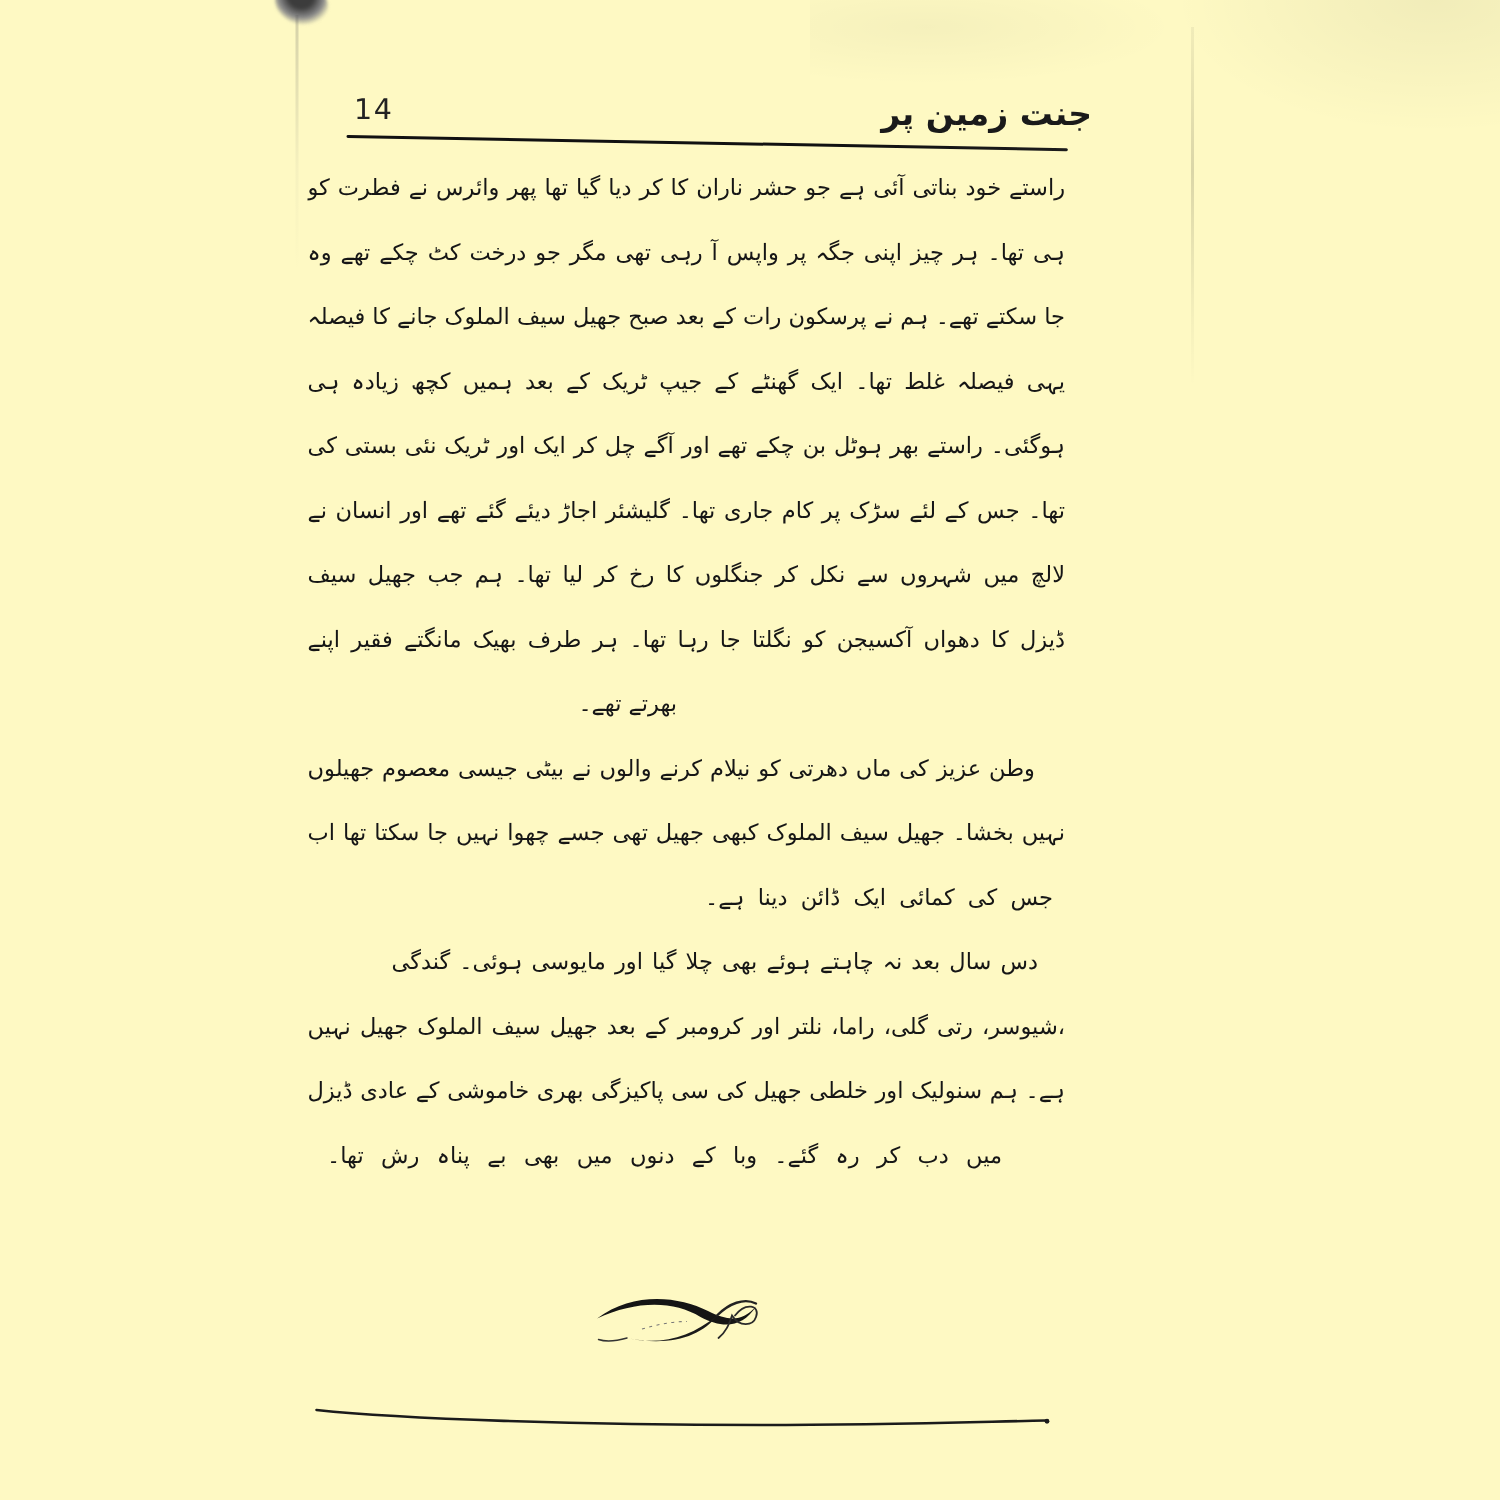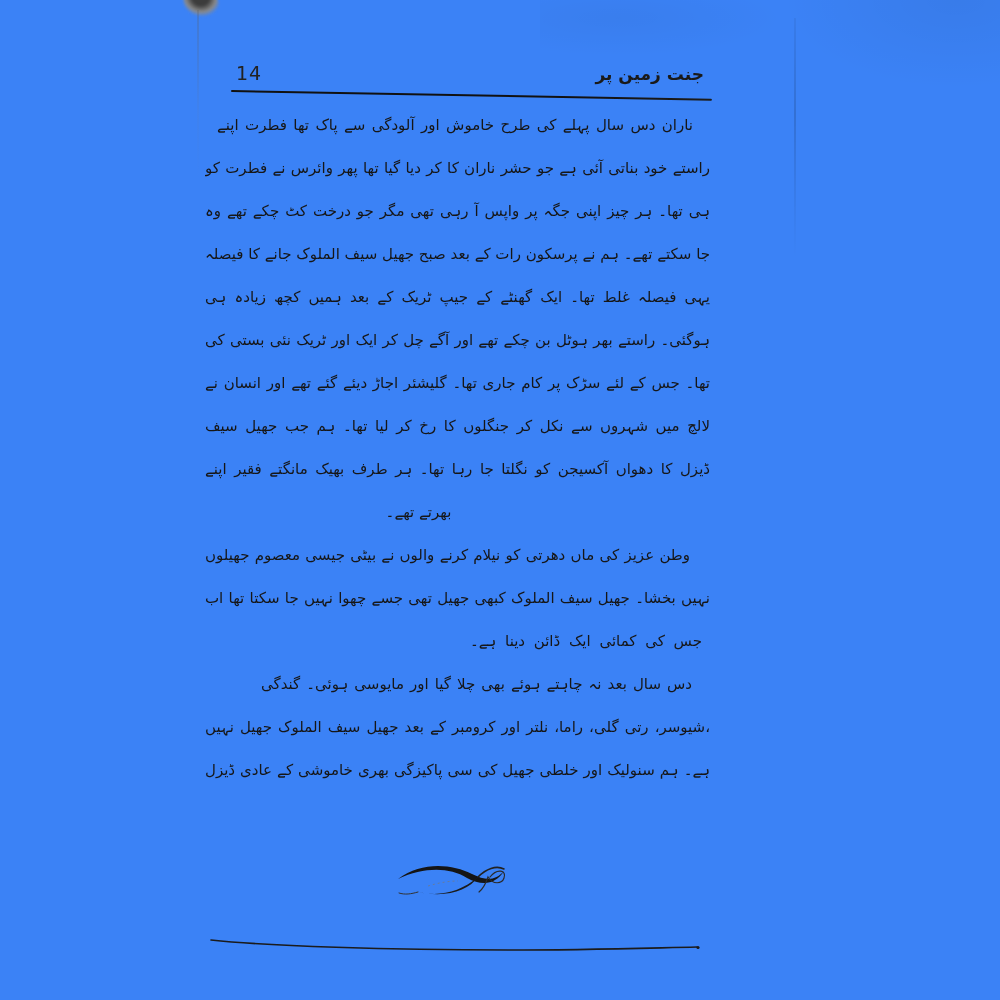--- a/index.html
+++ b/index.html
@@ -1,21 +1,21 @@
 <!DOCTYPE html>
 <html lang="ur"><head>
 <meta charset="utf-8">
 <style>
   html,body{margin:0;padding:0;}
   body{
     width:1000px;height:1000px;position:relative;overflow:hidden;
     background:#ffffff;
     font-family:"DejaVu Sans",sans-serif;
   }
-  .page{position:absolute;inset:0;background:#3b82f6;}
+  .page{position:absolute;inset:0;background:#fef9c3;}
 
   
   .smudge-top{
     position:absolute;left:183px;top:-12px;width:36px;height:28px;border-radius:50%;
     background:radial-gradient(ellipse at 45% 35%, #3c3c3c 0 30%, #8a8a8a 55%, rgba(150,150,150,0) 75%);
     filter:blur(1px);transform:rotate(18deg);
   }
   .edge-left{
     position:absolute;left:197px;top:10px;width:2px;height:170px;
     background:linear-gradient(to bottom, rgba(90,90,90,.25), rgba(120,120,120,.06) 60%, rgba(0,0,0,0));
@@ -33,22 +33,22 @@
     background:radial-gradient(ellipse at 30% 30%, rgba(0,0,0,.035), rgba(0,0,0,0) 65%);
   }
 
   
   .page-number{
     position:absolute;left:236px;top:62px;
     font-size:19px;color:#222;letter-spacing:1px;
     font-family:"DejaVu Sans",sans-serif;
   }
   .header-title{
-    position:absolute;right:296px;top:64px;direction:rtl;
-    font-size:17px;font-weight:bold;color:#1a1a1a;white-space:nowrap;
+    position:absolute;right:272px;top:64px;direction:rtl;
+    font-size:22px;font-weight:bold;color:#1a1a1a;white-space:nowrap;
   }
   .header-rule{
     position:absolute;left:231px;top:90px;width:481px;height:2px;
     background:linear-gradient(to right,#111 0 70%,#1c1c1c);
     transform:rotate(1.05deg);transform-origin:left center;
     border-radius:1px;
   }
 
   
   .body-text{
@@ -79,36 +79,36 @@
   <div class="edge-left"></div>
   <div class="edge-right"></div>
   <div class="corner-tr"></div>
   <div class="haze-top"></div>
 
   <div class="page-number">14</div>
   <div class="header-title">جنت زمین پر</div>
   <div class="header-rule"></div>
 
   <div class="body-text">
-    <div class="tl j l1">ناران دس سال پہلے کی طرح خاموش اور آلودگی سے پاک تھا فطرت اپنے</div>
     <div class="tl j">راستے خود بناتی آئی ہے جو حشر ناران کا کر دیا گیا تھا پھر وائرس نے فطرت کو راستہ تو دینا</div>
     <div class="tl j">ہی تھا۔ ہر چیز اپنی جگہ پر واپس آ رہی تھی مگر جو درخت کٹ چکے تھے وہ واپس نہیں لائے</div>
     <div class="tl j">جا سکتے تھے۔ ہم نے پرسکون رات کے بعد صبح جھیل سیف الملوک جانے کا فیصلہ کیا اور</div>
     <div class="tl j">یہی فیصلہ غلط تھا۔ ایک گھنٹے کے جیپ ٹریک کے بعد ہمیں کچھ زیادہ ہی مایوسی</div>
     <div class="tl j">ہوگئی۔ راستے بھر ہوٹل بن چکے تھے اور آگے چل کر ایک اور ٹریک نئی بستی کی طرف جاتا</div>
     <div class="tl j">تھا۔ جس کے لئے سڑک پر کام جاری تھا۔ گلیشئر اجاڑ دیئے گئے تھے اور انسان نے اپنی</div>
     <div class="tl j">لالچ میں شہروں سے نکل کر جنگلوں کا رخ کر لیا تھا۔ ہم جب جھیل سیف الملوک پہنچے تو</div>
     <div class="tl j">ڈیزل کا دھواں آکسیجن کو نگلتا جا رہا تھا۔ ہر طرف بھیک مانگتے فقیر اپنے ٹھیکیدار کا پیٹ</div>
     <div class="tl l10">بھرتے تھے۔</div>
     <div class="tl j l11">وطن عزیز کی ماں دھرتی کو نیلام کرنے والوں نے بیٹی جیسی معصوم جھیلوں کو بھی</div>
     <div class="tl j">نہیں بخشا۔ جھیل سیف الملوک کبھی جھیل تھی جسے چھوا نہیں جا سکتا تھا اب ایک طوائف ہے</div>
     <div class="tl j l13">جس کی کمائی ایک ڈائن دینا ہے۔</div>
     <div class="tl j l14">دس سال بعد نہ چاہتے ہوئے بھی چلا گیا اور مایوسی ہوئی۔ گندگی اور آلودگی</div>
     <div class="tl j">،شیوسر، رتی گلی، راما، نلتر اور کرومبر کے بعد جھیل سیف الملوک جھیل نہیں لگتی ایک کوٹھا لگتی</div>
     <div class="tl j">ہے۔ ہم سنولیک اور خلطی جھیل کی سی پاکیزگی بھری خاموشی کے عادی ڈیزل کے دھویں</div>
+    <div class="tl j l17">میں دب کر رہ گئے۔ وبا کے دنوں میں بھی بے پناہ رش تھا۔</div>
   </div>
 
   <svg class="flourish" viewBox="0 0 120 50" aria-hidden="true">
     <path d="M4,25 C28,7 58,10 78,20 C92,27 101,27 110,17 C101,31 88,32 73,24 C55,13 30,13 4,25 Z" fill="#151515"></path>
     <path d="M24,38 C46,43 66,38 84,23 C74,37 52,44 24,38 Z" fill="#1b1b1b"></path>
     <path d="M84,23 C92,15 102,11 110,15" fill="none" stroke="#222" stroke-width="1.6" stroke-linecap="round"></path>
     <path d="M96,23 c7,-9 17,-7 14,1 c-2,6 -11,7 -16,-1 c-2,6 -4,11 -9,15" fill="none" stroke="#2a2a2a" stroke-width="1.2" stroke-linecap="round"></path>
     <path d="M24,38 C17,40 11,41 5,39" fill="none" stroke="#333" stroke-width="1" stroke-linecap="round"></path>
     <path d="M34,32 C44,29 54,27 64,27" fill="none" stroke="#777" stroke-width=".7" stroke-dasharray="2 3"></path>
   </svg>

